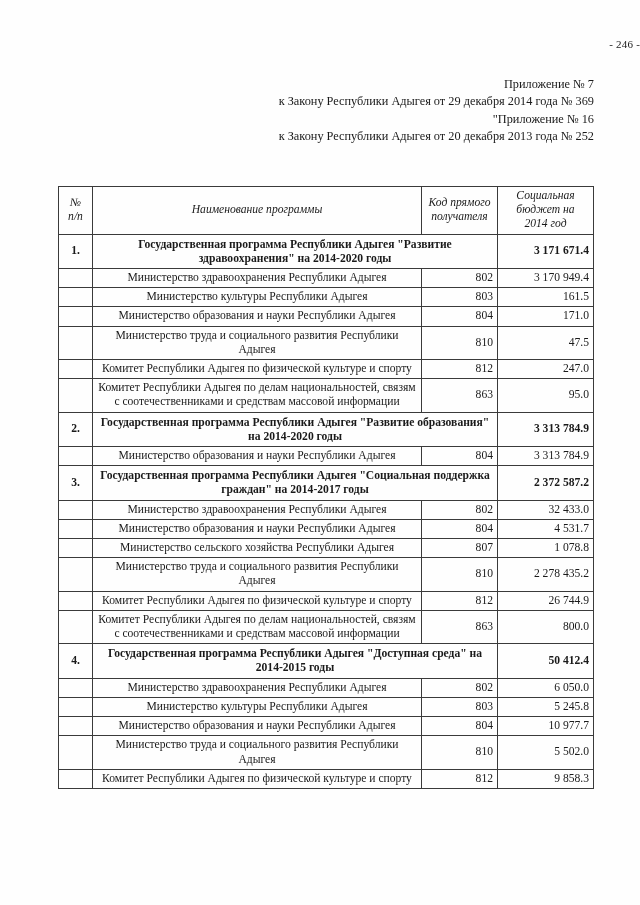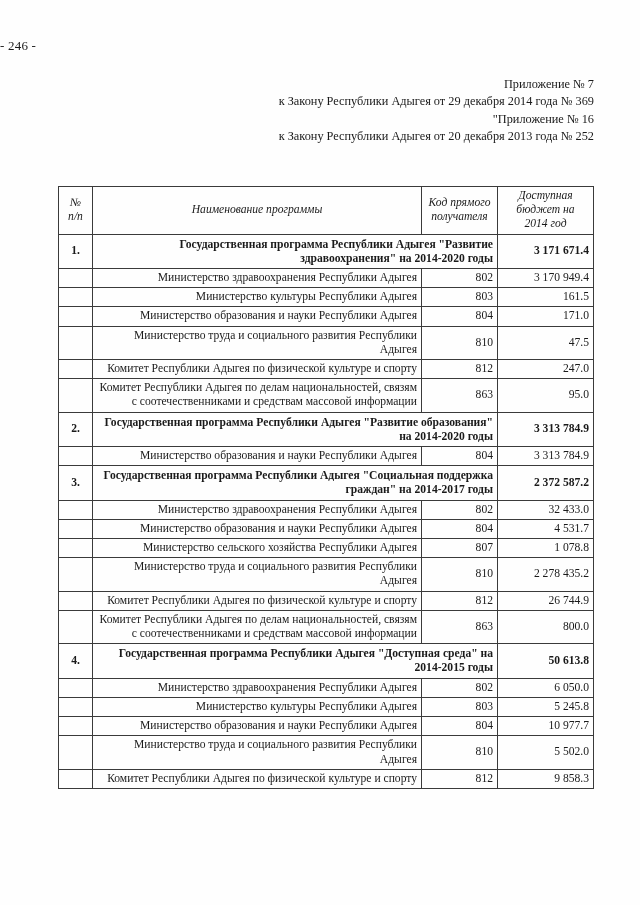--- a/index.html
+++ b/index.html
@@ -22,22 +22,22 @@
     height: 905px;
     background: #fefefe;
   }
 
   
   .page-number {
     position: absolute;
     top: 38px;
     left: 0;
     width: 640px;
-    text-align: left;
-    font-size: 13px;
+    text-align: right;
+    font-size: 11px;
     letter-spacing: 0.2px;
   }
   .header-lines {
     position: absolute;
     top: 56px;
     left: 0;
     width: 594px;
     text-align: right;
     font-size: 12.3px;
     line-height: 17.3px;
@@ -90,21 +90,21 @@
 
   thead td {
     text-align: center;
     font-style: italic;
     font-size: 11.8px;
     line-height: 14.5px;
     padding: 4px 3px;
   }
 
   td.num   { text-align: center; vertical-align: top; padding-top: 3px; }
-  td.name  { text-align: right; }
+  td.name  { text-align: center; }
   td.code  { text-align: right; font-family: Liberation Serif, serif; }
   td.money { text-align: right; padding-right: 5px; }
 
   tr.program td.name,
   tr.program td.num,
   tr.program td.money {
     font-weight: bold;
   }
   tr.program td.name { vertical-align: top; padding-top: 3px; }
   tr.program td.money { vertical-align: middle; }
@@ -139,21 +139,21 @@
         <td>
           <span>№</span><br>
           <span>п/п</span>
         </td>
         <td>Наименование программы</td>
         <td>
           <span>Код прямого</span><br>
           <span>получателя</span>
         </td>
         <td>
-          <span>Доступная</span><br>
+          <span>Социальная</span><br>
           <span>бюджет на</span><br>
           <span>2014 год</span>
         </td>
       </tr>
     </thead>
     <tbody id="table-body">
         <tr class="program">
           <td class="num">1.</td>
           <td class="name" colspan="2">Государственная программа Республики Адыгея "Развитие здравоохранения" на 2014-2020 годы</td>
           <td class="money">3 171 671.4</td>
@@ -242,21 +242,21 @@
         </tr>
         <tr class="agency">
           <td class="num"></td>
           <td class="name">Комитет Республики Адыгея по делам национальностей, связям с соотечественниками и средствам массовой информации</td>
           <td class="code">863</td>
           <td class="money">800.0</td>
         </tr>
         <tr class="program">
           <td class="num">4.</td>
           <td class="name" colspan="2">Государственная программа Республики Адыгея "Доступная среда" на 2014-2015 годы</td>
-          <td class="money">50 613.8</td>
+          <td class="money">50 412.4</td>
         </tr>
         <tr class="agency">
           <td class="num"></td>
           <td class="name">Министерство здравоохранения Республики Адыгея</td>
           <td class="code">802</td>
           <td class="money">6 050.0</td>
         </tr>
         <tr class="agency">
           <td class="num"></td>
           <td class="name">Министерство культуры Республики Адыгея</td>

